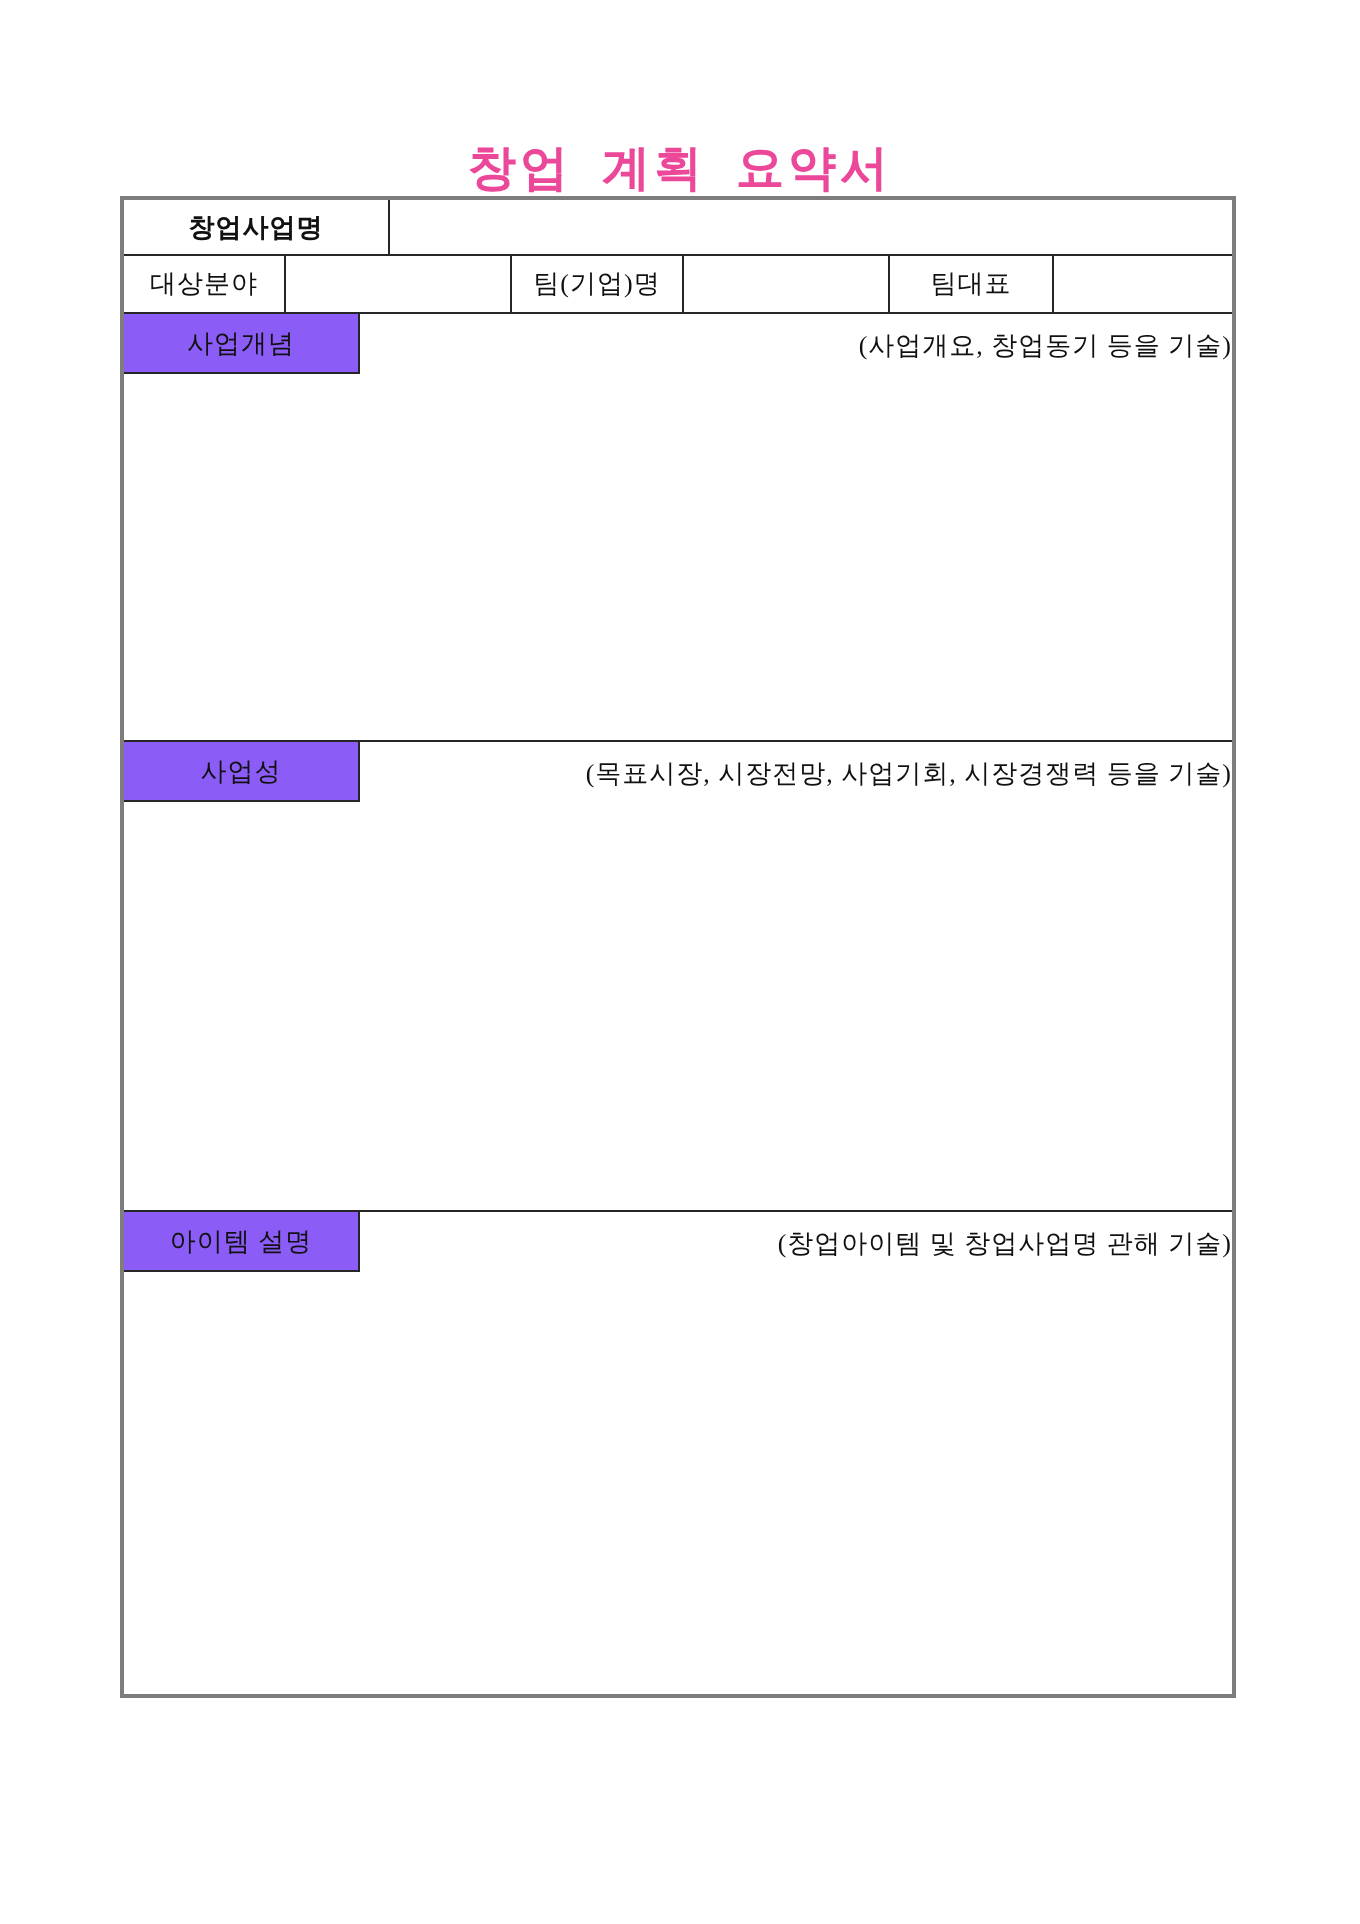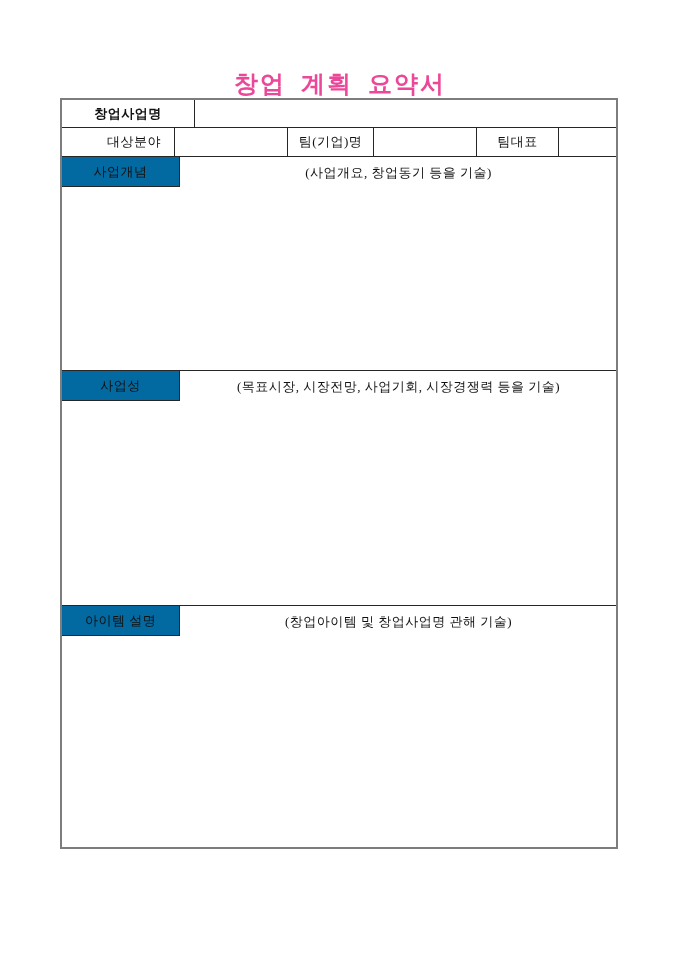--- a/index.html
+++ b/index.html
@@ -39,21 +39,21 @@
     background: #ffffff;
   }
   .row {
     display: flex;
     flex-direction: row;
     box-sizing: border-box;
     border-bottom: 1.5px solid #262626;
     flex: 0 0 auto;
   }
   .row-1 { height: 28px; }
-  .row-2 { height: 29px; padding-left: 32px; }
+  .row-2 { height: 29px; }
   .cell {
     box-sizing: border-box;
     display: flex;
     align-items: center;
     justify-content: center;
     font-size: 13px;
     overflow: hidden;
   }
   .cell.label { letter-spacing: 0.5px; }
   .cell.bold { font-weight: bold; }
@@ -83,30 +83,30 @@
     width: 118px;
     height: 30px;
     box-sizing: border-box;
     border-right: 1.5px solid #262626;
     border-bottom: 1.5px solid #262626;
     display: flex;
     align-items: center;
     justify-content: center;
     font-size: 13px;
     letter-spacing: 0.5px;
-    background: #0369a1;
+    background: #8b5cf6;
   }
   .section-hint {
     position: absolute;
     left: 119px;
     right: 0;
     top: 0;
     height: 31px;
     line-height: 31px;
-    text-align: center;
+    text-align: right;
     font-size: 13px;
     letter-spacing: 0.5px;
     white-space: nowrap;
   }
   .section-content {
     position: absolute;
     left: 0;
     right: 0;
     top: 31px;
     bottom: 0;

